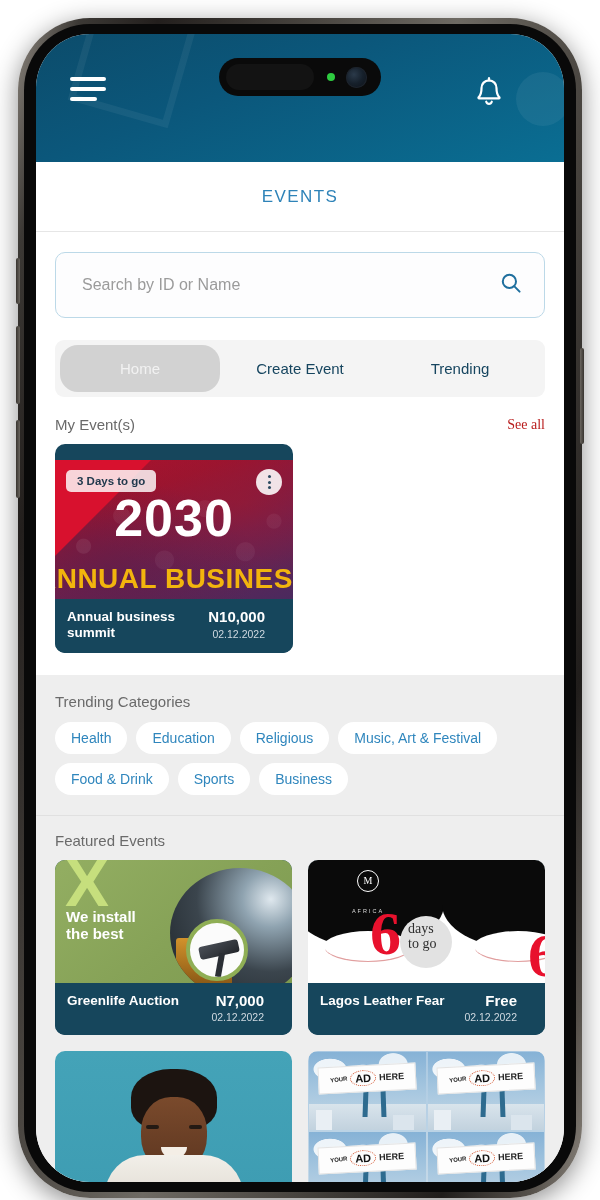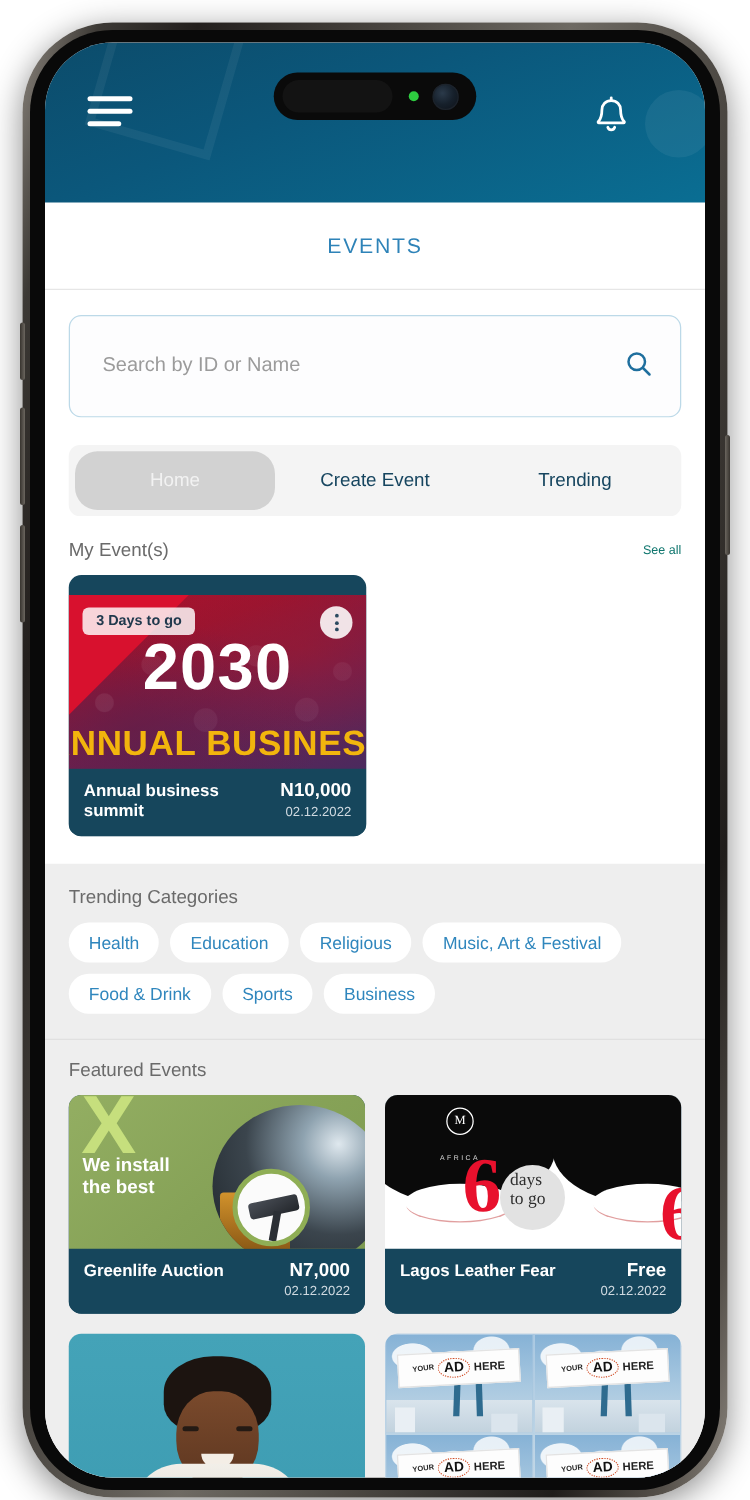--- a/index.html
+++ b/index.html
@@ -143,21 +143,21 @@
     border-bottom: 1px solid #e6e6e6;
   }
   #events-title {
     font-size: 17px; letter-spacing: 1.4px;
     color: #2e83b8; font-weight: 400;
   }
 
   
   #search-section { background:#fff; padding: 20px 19px 0 19px; }
   #search-box {
-    height: 82px;
+    height: 66px;
     border: 1px solid #bcd9e8;
     border-radius: 10px;
     background: #fdfdfe;
     display: flex; align-items: center;
     padding: 0 22px 0 26px;
   }
   #search-input {
     flex: 1; border: none; outline: none; background: transparent;
     font-family: "Liberation Sans", sans-serif;
     font-size: 16px; color: #3a3a3a;
@@ -181,21 +181,21 @@
   }
   .tab.active { background: #d2d2d2; color: #f2f2f2; }
 
   
   #my-events-section { background:#fff; padding: 19px 19px 22px 19px; }
   .section-head {
     display:flex; align-items:center; justify-content:space-between;
     margin-bottom: 11px;
   }
   .section-title { font-size: 15px; color: #6a6a6a; }
-  #see-all-link { font-size: 10px; color: #0f766e; cursor:pointer; }
+  #see-all-link { font-size: 14px; color: #b91c1c; cursor:pointer;font-family:Liberation Serif, serif; }
 
   .event-card {
     position: relative;
     border-radius: 10px;
     overflow: hidden;
     background: #16465c;
   }
   .event-card.wide { width: 238px; }
   .card-art { position: relative; height: 139px; overflow: hidden; }
 
@@ -249,21 +249,21 @@
   }
   .art-2030-sub {
     position:absolute; left:50%; transform:translateX(-50%);
     bottom: 4px;
     font-size: 28px; font-weight: bold; color:#f2b50d;
     letter-spacing: .5px; white-space:nowrap; z-index:2;
   }
 
   .card-footer {
     background:#16465c;
-    padding: 10px 12px 12px 12px;
+    padding: 10px 28px 12px 12px;
     display:flex; align-items:flex-start; justify-content:space-between;
   }
   .card-name {
     color:#fff; font-size:13.5px; font-weight:bold; line-height:1.18;
   }
   .card-meta { text-align:right; }
   .card-price { color:#fff; font-size:15px; font-weight:bold; line-height:1.1; }
   .card-date { color:#cfd9e0; font-size:10.5px; margin-top:2px; }
 
   

